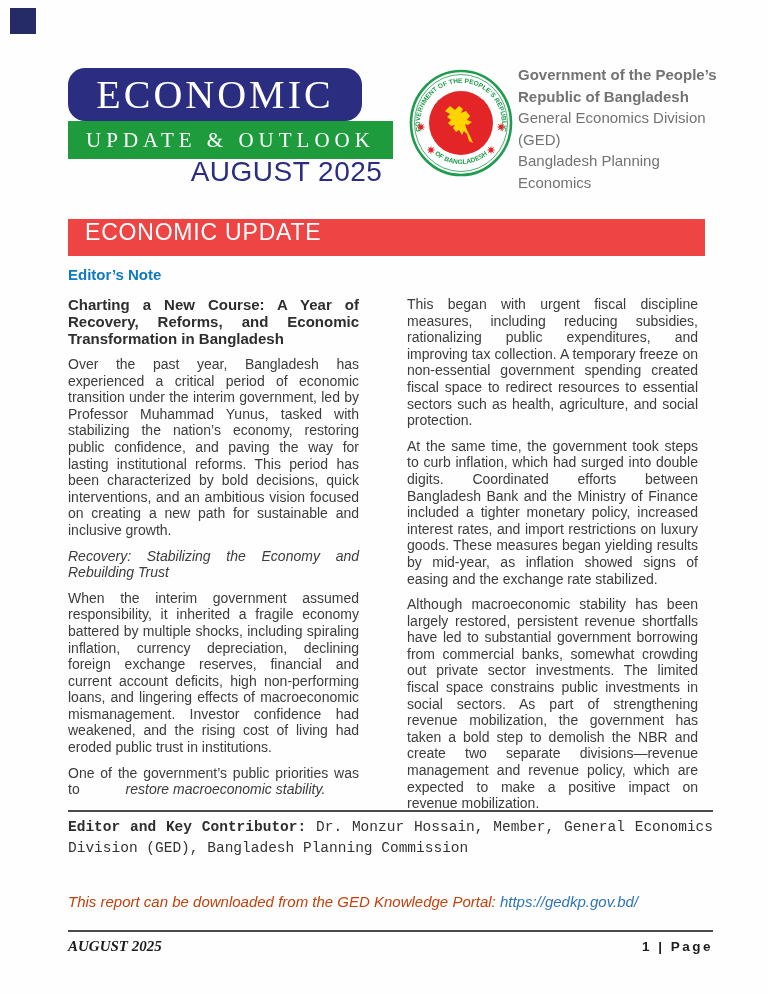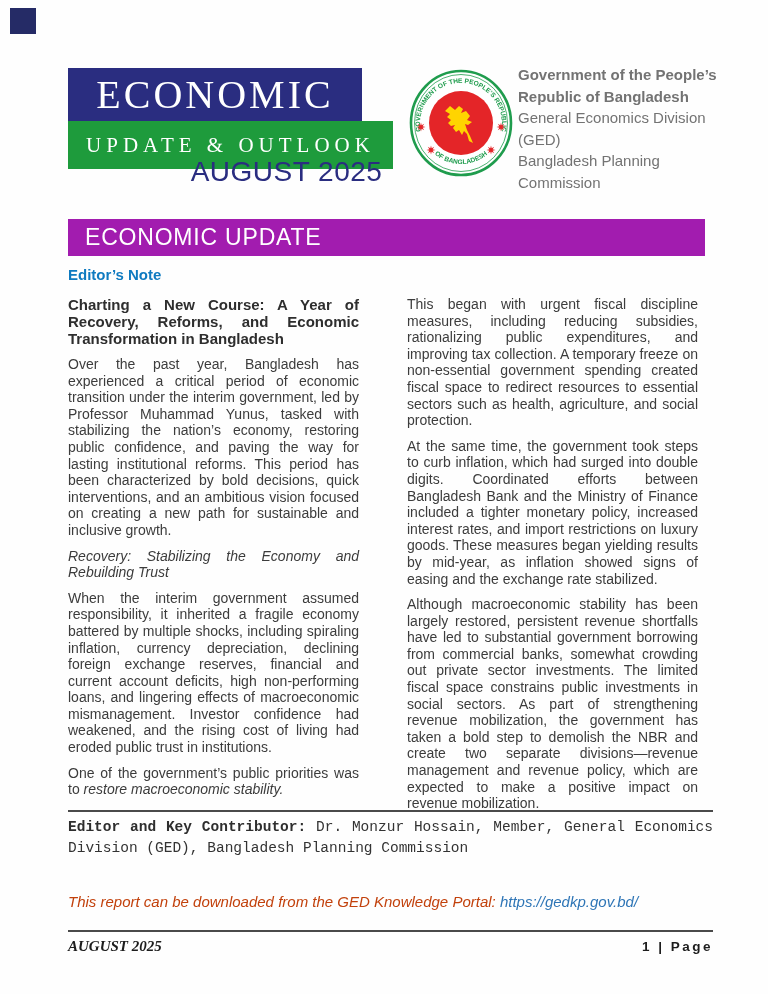--- a/index.html
+++ b/index.html
@@ -2,48 +2,48 @@
 <html><head>
 <meta charset="utf-8">
 <style>
   html,body{margin:0;padding:0;background:#ffffff;}
   .page{position:relative;width:768px;height:994px;background:#fefefe;overflow:hidden;
         font-family:"Liberation Sans",sans-serif;color:#3c3c3c;}
   .corner-square{position:absolute;left:10px;top:8px;width:26px;height:26px;background:#252b66;}
 
   
   .mast-navy{position:absolute;left:68px;top:68px;width:294px;height:53px;background:#2a2d80;
-             display:flex;align-items:center;justify-content:center;}
+             display:flex;align-items:center;justify-content:center;border-radius:17px;}
   .mast-navy span{font-family:"Liberation Serif",serif;font-size:40px;color:#ffffff;letter-spacing:3px;}
-  .mast-green{position:absolute;left:68px;top:121px;width:325px;height:48px;background:#1e9b3c;
+  .mast-green{position:absolute;left:68px;top:121px;width:325px;height:38px;background:#1e9b3c;
               display:flex;align-items:center;justify-content:center;}
   .mast-green span{font-family:"Liberation Serif",serif;font-size:21px;color:#ffffff;letter-spacing:5px;}
   .mast-date{position:absolute;left:180px;top:156px;width:213px;text-align:center;
              font-size:28px;color:#2a2d80;letter-spacing:0.5px;}
 
   
   .seal{position:absolute;left:409px;top:69px;}
 
   
   .org{position:absolute;left:518px;top:64px;width:205px;font-size:15px;line-height:21.5px;color:#737373;}
   .org .b{font-weight:bold;}
 
   
-  .banner{position:absolute;left:68px;top:219px;width:637px;height:37px;background:#a21caf;
-          display:flex;align-items:center;}
+  .banner{position:absolute;left:68px;top:219px;width:637px;height:37px;background:#ef4444;
+          display:flex;}
   .banner span{color:#ffffff;font-size:23px;letter-spacing:0.8px;padding-left:17px;}
 
   .note-label{position:absolute;left:68px;top:266px;font-size:15px;font-weight:bold;color:#0e7ac0;}
 
   
   .columns{position:absolute;left:68px;top:296px;width:630px;display:flex;gap:48px;}
   .col{width:291px;text-align:justify;}
   .col h2{margin:0 0 9px 0;font-size:15px;line-height:17px;font-weight:bold;color:#2e2e2e;}
   .col p{margin:0 0 9px 0;font-size:14px;line-height:16.6px;}
-  .italic{font-style:italic;}
+  .italic{font-style:italic;margin-left:42px;}
 
   
   .contributors{position:absolute;left:68px;top:810px;width:645px;border-top:2px solid #4a4a4a;
                 padding-top:5px;text-align:justify;}
   .contributors p{margin:0;font-size:14.5px;line-height:20.5px;color:#333;font-family:Liberation Mono, monospace;}
   .contributors b{color:#2e2e2e;}
 
   
   .download{position:absolute;left:68px;top:893px;margin:0;font-size:15px;font-style:italic;}
   .dl-text{color:#c2410c;}
@@ -91,21 +91,21 @@
     <use href="#star" x="-30" y="27"></use>
     <use href="#star" x="30" y="27"></use>
   </svg>
 
   <div class="org">
     <div class="b">Government of the People’s</div>
     <div class="b">Republic of Bangladesh</div>
     <div>General Economics Division</div>
     <div>(GED)</div>
     <div>Bangladesh Planning</div>
-    <div>Commission</div>
+    <div>Economics</div>
   </div>
 
   <div class="banner">
     <span>ECONOMIC UPDATE</span>
   </div>
 
   <div class="note-label">Editor’s Note</div>
 
   <main class="columns">
     <div class="col">

